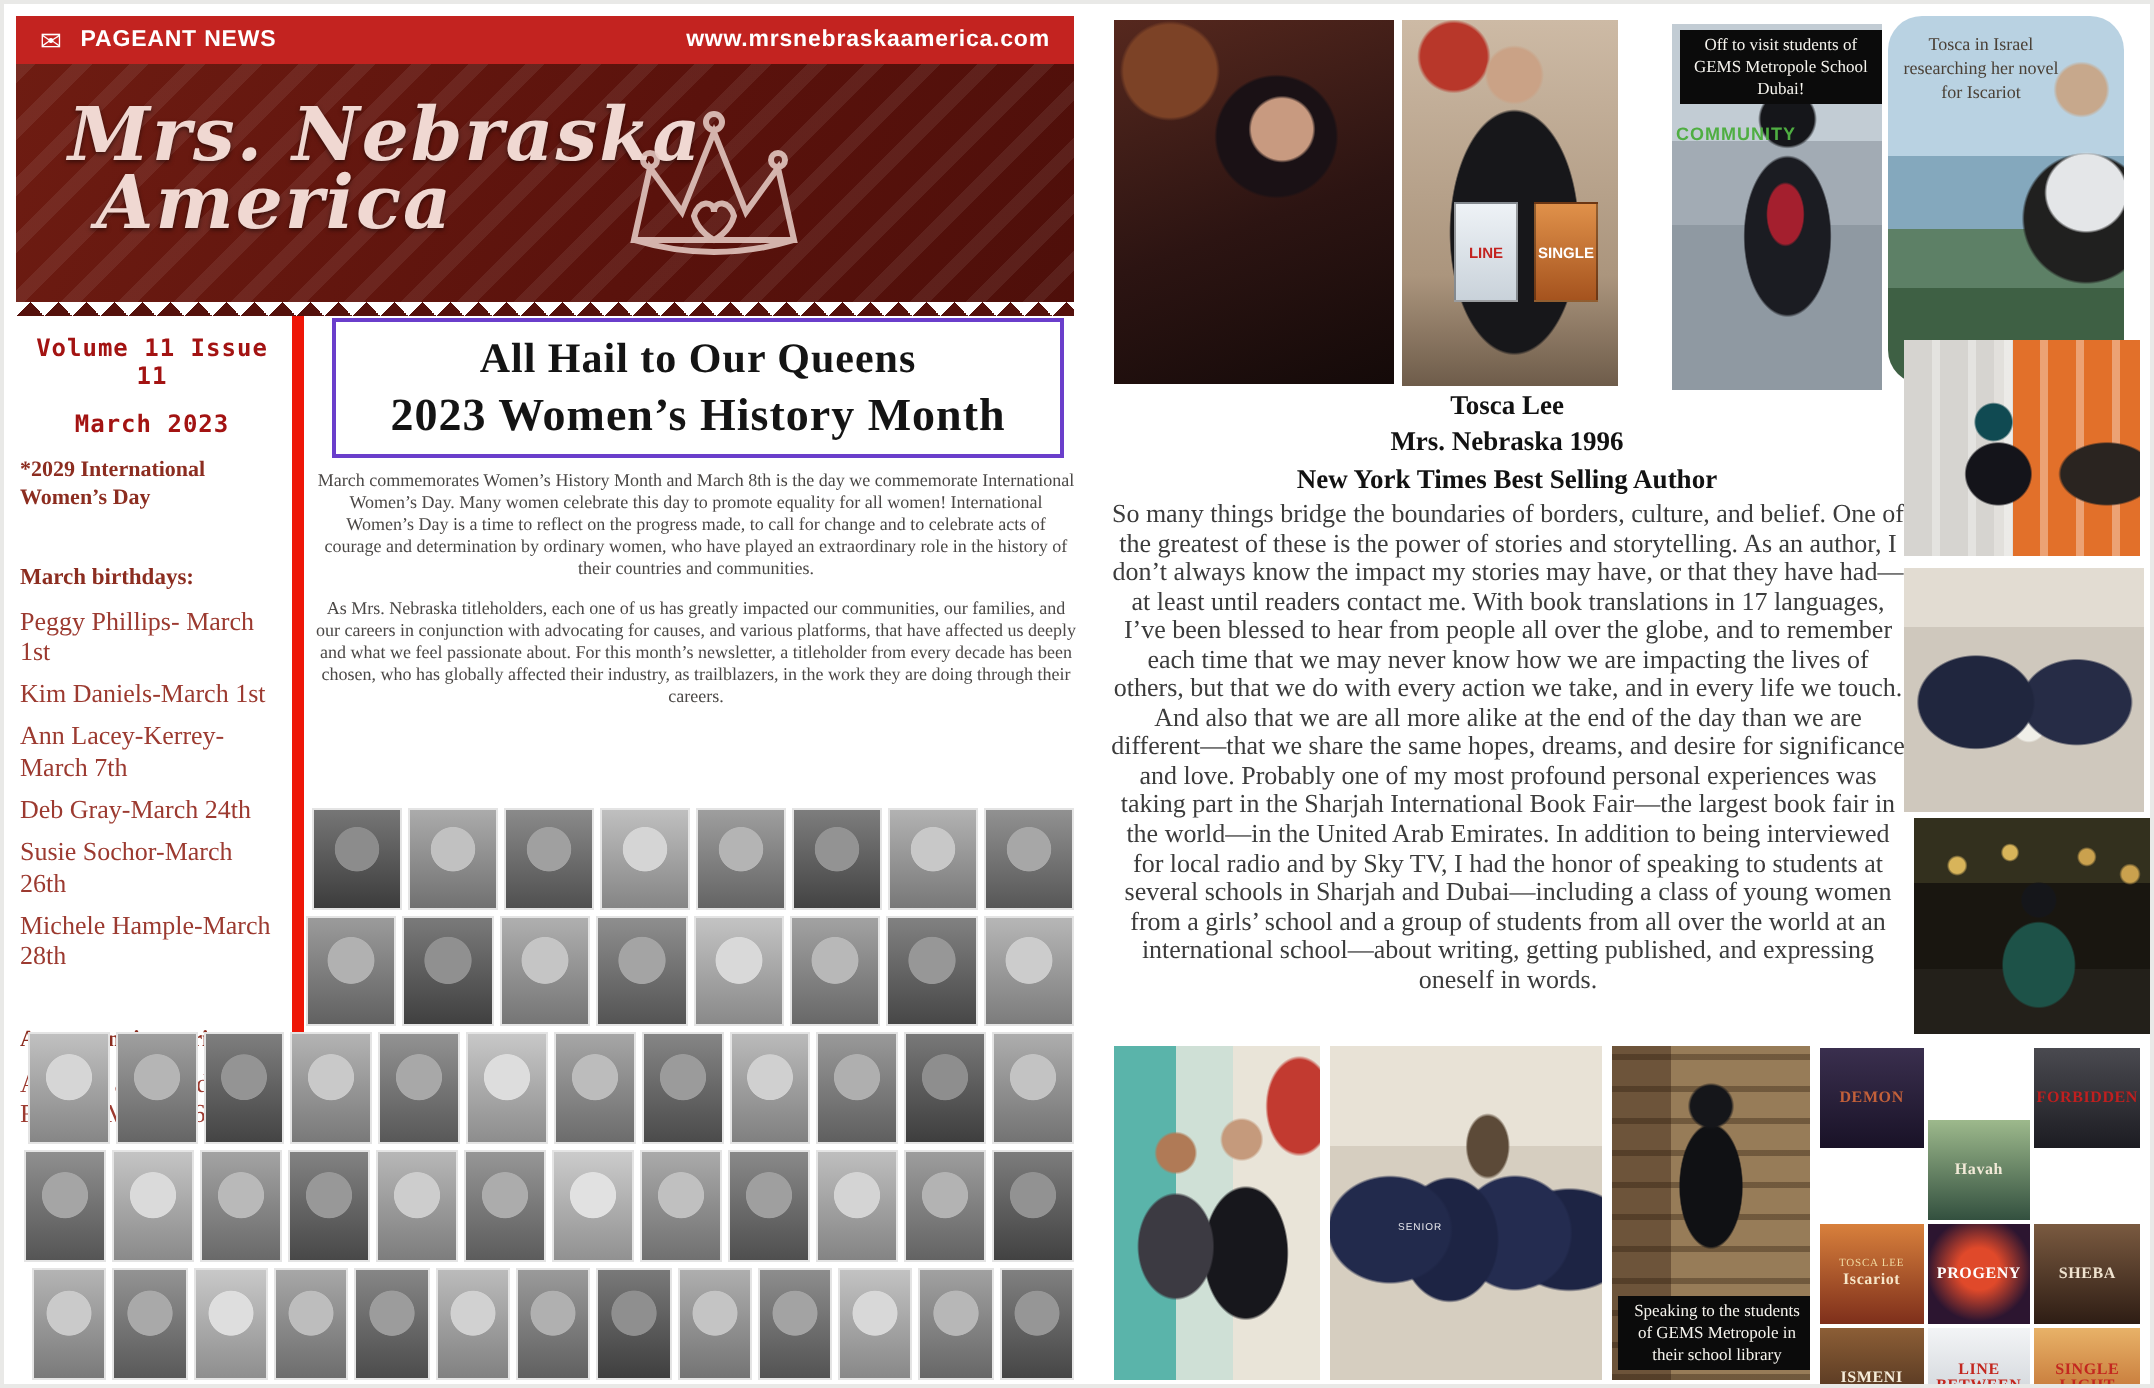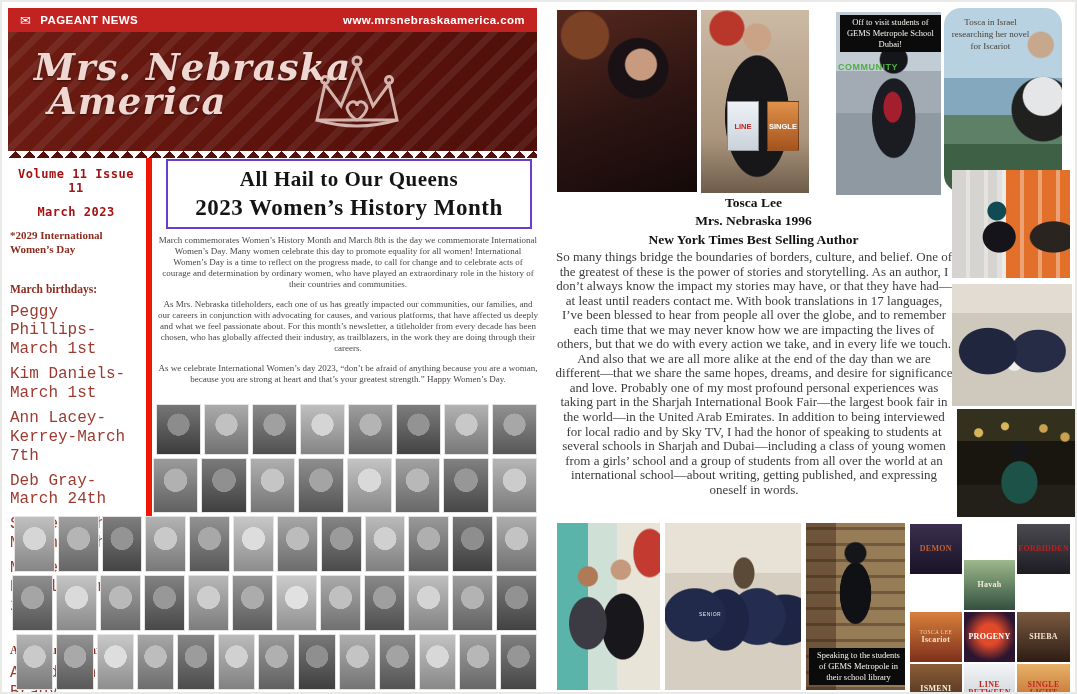--- a/index.html
+++ b/index.html
@@ -38,21 +38,21 @@
   }
   .redline{position:absolute;left:146px;top:158px;width:6px;height:362px;background:#ee1607;}
 
   .sidebar{position:absolute;left:10px;top:167px;width:132px;}
   .sb-vol,.sb-date{
     font-family:"DejaVu Sans Mono",monospace;font-weight:bold;font-size:12px;
     color:#a31312;text-align:center;margin-bottom:10px;letter-spacing:.5px;
   }
   .sb-note{font-weight:bold;font-size:11px;color:#8c2d20;line-height:1.25;margin-bottom:26px;}
   .sb-head{font-weight:bold;font-size:11.5px;color:#8c2d20;margin-bottom:8px;}
-  .sb-item{font-size:16px;color:#9c3a30;line-height:1.18;margin-bottom:6px;font-family:Liberation Mono, monospace;}
+  .sb-item{font-size:13px;color:#9c3a30;line-height:1.18;margin-bottom:6px;}
   .sb-gap{height:22px;}
 
   .title-box{
     position:absolute;left:166px;top:159px;width:362px;height:66px;
     border:2px solid #6a3ecb;background:#fff;
     display:flex;flex-direction:column;align-items:center;justify-content:center;gap:3px;
   }
   .title-box .t1{font-size:21px;font-weight:bold;color:#141414;letter-spacing:.5px;}
   .title-box .t2{font-size:23px;font-weight:bold;color:#141414;letter-spacing:.5px;}
 
@@ -246,21 +246,20 @@
 </div>
 
 <div class="title-box">
   <div class="t1">All Hail to Our Queens</div>
   <div class="t2">2023 Women’s History Month</div>
 </div>
 
 <div class="article">
   <p>March commemorates Women’s History Month and March 8th is the day we commemorate International Women’s Day.  Many women celebrate this day to promote equality for all women! International Women’s Day is a time to reflect on the progress made, to call for change and to celebrate acts of courage and determination by ordinary women, who have played an extraordinary role in the history of their countries and communities.</p>
   <p>As Mrs. Nebraska titleholders, each one of us has greatly impacted our communities, our families, and our careers in conjunction with advocating for causes, and various platforms, that have affected us deeply and what we feel passionate about. For this month’s newsletter, a titleholder from every decade has been chosen, who has globally affected their industry, as trailblazers, in the work they are doing through their careers.</p>
-  <p>As we celebrate International Women’s day 2023, “don’t be afraid of anything because you are a woman, because you are strong at heart and that’s your greatest strength.” Happy Women’s Day.</p>
 </div>
 
 <div>
     <div class="bw-row" style="top: 404px; left: 156px; width: 381px; height: 51px;">
       <div class="bw-photo" style="background: radial-gradient(circle at 50% 40%, rgb(140, 140, 140) 0px, rgb(140, 140, 140) 30%, rgba(0, 0, 0, 0) 31%), linear-gradient(rgb(118, 118, 118) 0%, rgb(60, 60, 60) 100%);"></div>
       <div class="bw-photo" style="background: radial-gradient(circle at 50% 40%, rgb(193, 193, 193) 0px, rgb(193, 193, 193) 30%, rgba(0, 0, 0, 0) 31%), linear-gradient(rgb(171, 171, 171) 0%, rgb(113, 113, 113) 100%);"></div>
       <div class="bw-photo" style="background: radial-gradient(circle at 50% 40%, rgb(160, 160, 160) 0px, rgb(160, 160, 160) 30%, rgba(0, 0, 0, 0) 31%), linear-gradient(rgb(138, 138, 138) 0%, rgb(80, 80, 80) 100%);"></div>
       <div class="bw-photo" style="background: radial-gradient(circle at 50% 40%, rgb(213, 213, 213) 0px, rgb(213, 213, 213) 30%, rgba(0, 0, 0, 0) 31%), linear-gradient(rgb(191, 191, 191) 0%, rgb(133, 133, 133) 100%);"></div>
       <div class="bw-photo" style="background: radial-gradient(circle at 50% 40%, rgb(180, 180, 180) 0px, rgb(180, 180, 180) 30%, rgba(0, 0, 0, 0) 31%), linear-gradient(rgb(158, 158, 158) 0%, rgb(100, 100, 100) 100%);"></div>
       <div class="bw-photo" style="background: radial-gradient(circle at 50% 40%, rgb(147, 147, 147) 0px, rgb(147, 147, 147) 30%, rgba(0, 0, 0, 0) 31%), linear-gradient(rgb(125, 125, 125) 0%, rgb(67, 67, 67) 100%);"></div>

